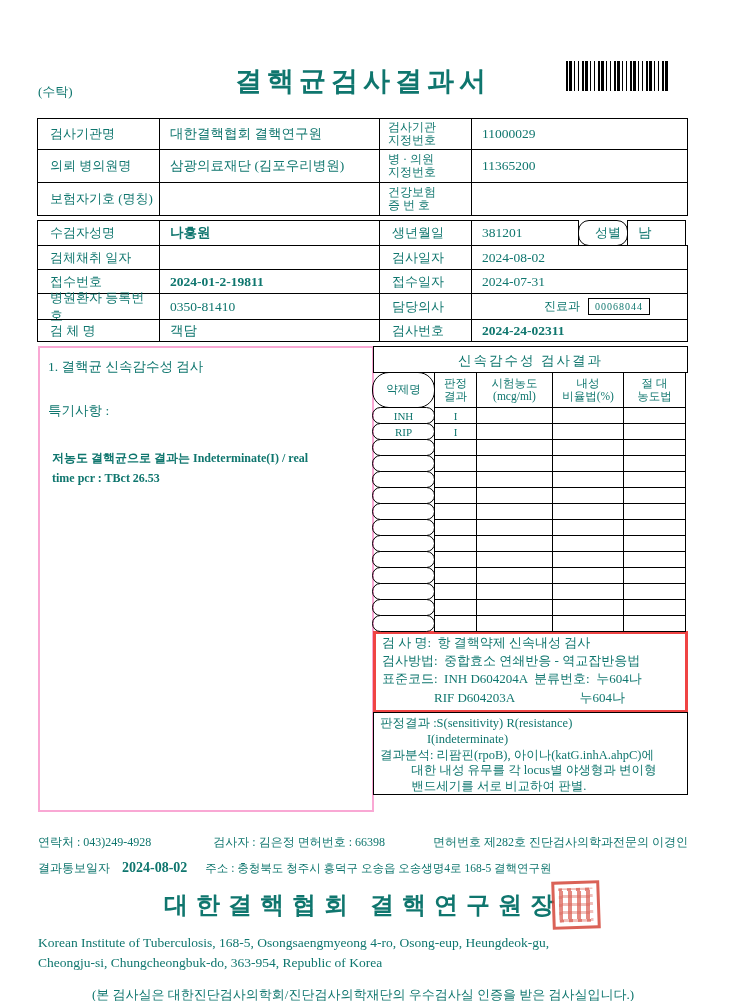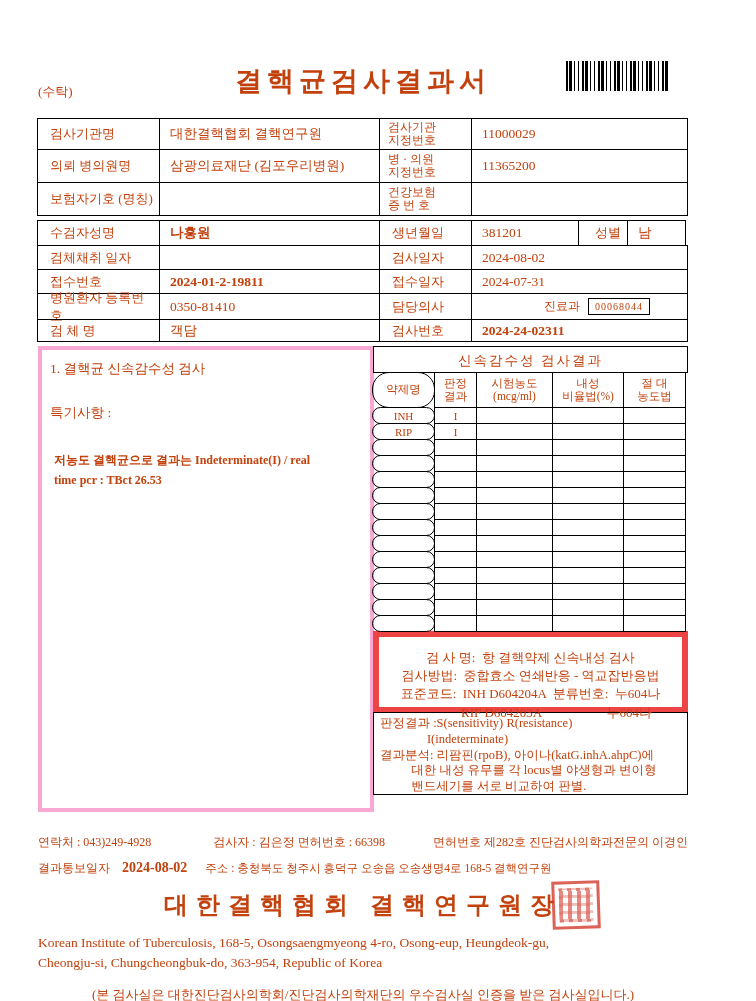--- a/index.html
+++ b/index.html
@@ -1,19 +1,19 @@
 <!DOCTYPE html>
 <html><head>
 <meta charset="utf-8">
 <style>
   * { box-sizing: border-box; }
   body { margin:0; background:#888; }
   .page {
     position:relative; width:756px; height:1001px; margin:0 auto;
-    background:#fff; color:#c2410c;
+    background:#fff; color:#0f766e;
     font-family:"Liberation Serif","DejaVu Serif",serif;
     overflow:hidden;
   }
   .content { position:absolute; left:38px; top:55px; width:650px; }
 
   
   .hdr { position:relative; height:50px; }
   .consign { position:absolute; left:0; top:28px; font-size:13px; }
   .doc-title { text-align:center; font-size:27px; font-weight:bold; letter-spacing:5px; padding-top:8px; }
   .barcode { position:absolute; right:20px; top:6px; width:102px; height:30px;
@@ -22,46 +22,46 @@
   
   .info { margin-top:14px; }
   .row { display:flex; margin-top:-1px; }
   .row.gap { margin-top:4px; }
   .cell { border:1px solid #000; margin-left:-1px; padding:1px 6px 1px 12px;
           display:flex; align-items:center; font-size:13px; }
   .cell.val { font-size:13.5px; padding-left:10px; }
   .cell.b { font-weight:bold; }
   .cell.two { white-space:pre-line; line-height:1.12; font-size:12px; padding-left:8px; }
   .w-l1{width:123px;} .w-v1{width:221px;} .w-l2{width:93px;} .w-v2{width:217px;}
-  .w-b1{width:108px;} .w-sl{width:50px; justify-content:center; padding-left:16px;} .w-sv{width:59px;}
+  .w-b1{width:108px;} .w-sl{width:50px; justify-content:center; padding-left:16px;border-radius:11px;} .w-sv{width:59px;}
   .h32{height:32px;} .h34{height:34px;} .h26{height:26px;} .h25{height:25px;} .h27{height:27px;} .h23{height:23px;}
   .dept-wrap { display:flex; align-items:center; width:217px; border:1px solid #000; margin-left:-1px; padding:0; }
   .dept-label { font-size:12px; margin-left:72px; }
   .dept-box { border:1px solid #000; font-size:10px; padding:2px 6px; margin-left:8px; letter-spacing:1px; }
 
   
   .main { display:flex; margin-top:4px; }
-  .left-box { width:336px; height:466px; border:4px solid #f9a8d4; padding:10px 8px; font-size:13.5px; }
+  .left-box { width:336px; height:466px; border:2px solid #f9a8d4; padding:10px 8px; font-size:13.5px; }
   .lb-title { font-size:13.5px; }
   .lb-note-label { margin-top:26px; }
   .lb-note { margin-top:28px; font-weight:bold; font-size:12px; line-height:1.7; padding:0 4px; }
 
   .right-col { margin-left:-1px; width:315px; }
   .rt-header { border:1px solid #000; text-align:center; font-size:13.5px; padding:5px 0; letter-spacing:2px; height:27px; }
   .rt-cols { display:flex; margin-top:-1px; }
   .rt-hcell { border:1px solid #000; margin-left:-1px; height:36px; display:flex;
               align-items:center; justify-content:center; text-align:center;
               font-size:11.5px; line-height:1.15; white-space:pre-line; }
   .rt-row { display:flex; margin-top:-1px; }
   .rt-cell { border:1px solid #000; margin-left:-1px; height:17px; display:flex;
              align-items:center; justify-content:center; font-size:11px; }
   .c0{width:63px;border-radius:17px;} .c1{width:43px;} .c2{width:77px;} .c3{width:72px;} .c4{width:63px;}
 
-  .method-box { border:6px solid #ef4444; margin-top:-1px; height:82px; padding:12px 6px;
-                font-size:13px; line-height:1.4;text-align:center; }
+  .method-box { border:3px solid #ef4444; margin-top:-1px; height:82px; padding:0 6px;
+                font-size:13px; line-height:1.4; }
   .method-box div { white-space:pre; }
   .judge-box { border:1px solid #000; margin-top:-1px; height:83px; padding:3px 6px;
                font-size:12.5px; line-height:1.26; overflow:hidden; }
   .judge-box div { white-space:pre; }
 
   
   .f-row1 { display:flex; margin-top:22px; font-size:12px; }
   .f-exam { margin-left:62px; }
   .f-lic { margin-left:auto; }
   .f-row2 { margin-top:9px; font-size:12px; display:flex; align-items:baseline; }

